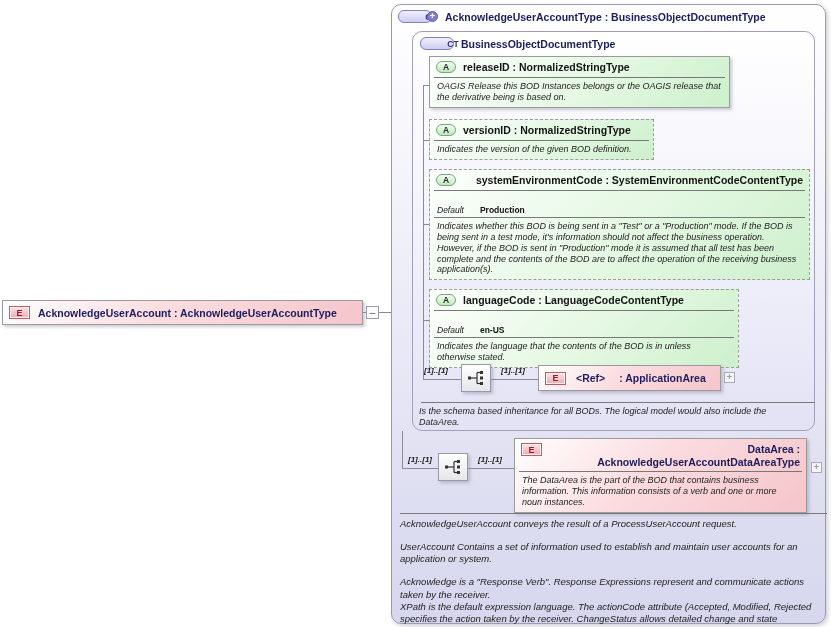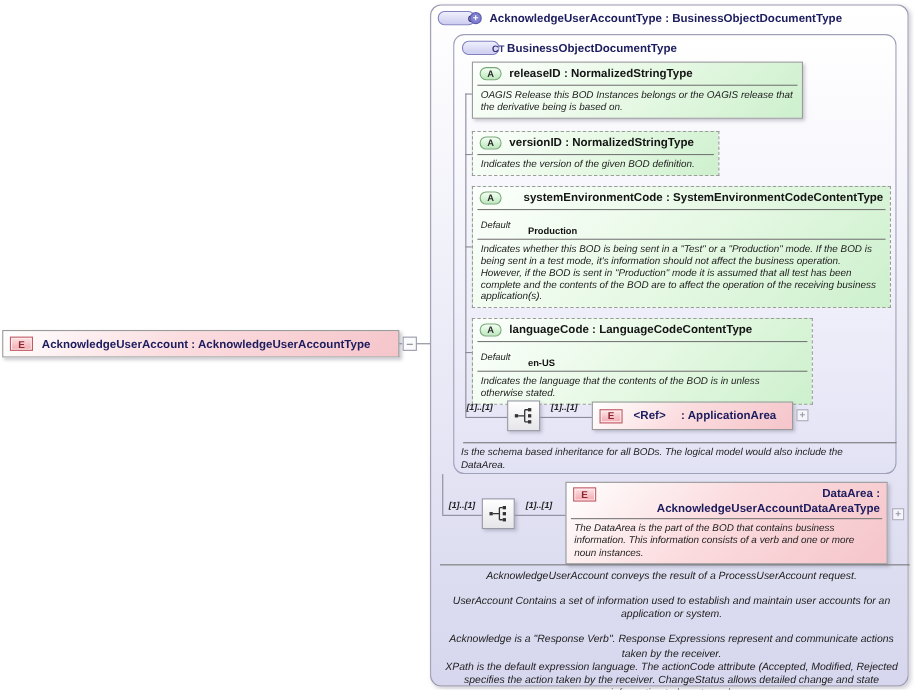--- a/index.html
+++ b/index.html
@@ -43,33 +43,33 @@
 
   
   .attr-box{position:absolute;background:linear-gradient(135deg,#fcfffc 0%,#e4f8e2 55%,#cdf0cd 100%);}
   .attr-solid{border:1px solid #9b9b9b;box-shadow:2px 2px 3px rgba(110,110,130,.35);}
   .attr-dashed{border:1px dashed #9b9b9b;}
   .attr-header{display:flex;align-items:flex-start;gap:7px;padding:4px 6px 3px;}
   .attr-name{font-weight:bold;font-size:10.5px;color:#141414;line-height:1.2;}
   .name-nowrap{white-space:nowrap;text-align:right;}
   .name-wrap{flex:1;text-align:right;overflow-wrap:anywhere;}
   .divider{border-top:1px solid #787878;margin:0 4px;}
-  .default-row{display:flex;align-items:center;gap:16px;padding:2px 7px 2px;}
+  .default-row{display:flex;align-items:flex-end;gap:16px;padding:2px 7px 2px;}
   .default-label{font-size:8.5px;font-style:italic;color:#222;}
   .default-value{font-size:8.5px;font-weight:bold;color:#111;margin-top:12px;}
   .annot{font-size:9px;font-style:italic;color:#222;line-height:1.22;padding:3px 7px 4px;}
 
   .pink-box{position:absolute;background:linear-gradient(135deg,#ffffff 0%,#fbdcdf 45%,#f5c5ca 100%);
     border:1px solid #9b9b9b;box-shadow:2px 2px 3px rgba(110,110,130,.35);}
   .elem-row{display:flex;align-items:center;gap:8px;padding:0 6px;height:100%;}
   .elem-label{font-weight:bold;font-size:10.5px;color:#1c1c5e;white-space:nowrap;}
 
   .free-annot{position:absolute;font-size:9px;font-style:italic;color:#222;line-height:1.25;}
   .doc-block{position:absolute;font-size:9.5px;font-style:italic;color:#222;line-height:1.28;}
-  .doc-block p{margin:0 0 11px;white-space:pre-line;text-align:center;}
+  .doc-block p{margin:0 0 11px;white-space:pre-line;}
 </style>
 </head>
 <body>
 
 <div id="canvas">
 
   <div class="pink-box" style="left:2px;top:300px;width:361px;height:25px;">
     <div class="elem-row">
       <span class="e-icon">E</span>
       <span class="elem-label">AcknowledgeUserAccount : AcknowledgeUserAccountType</span>

